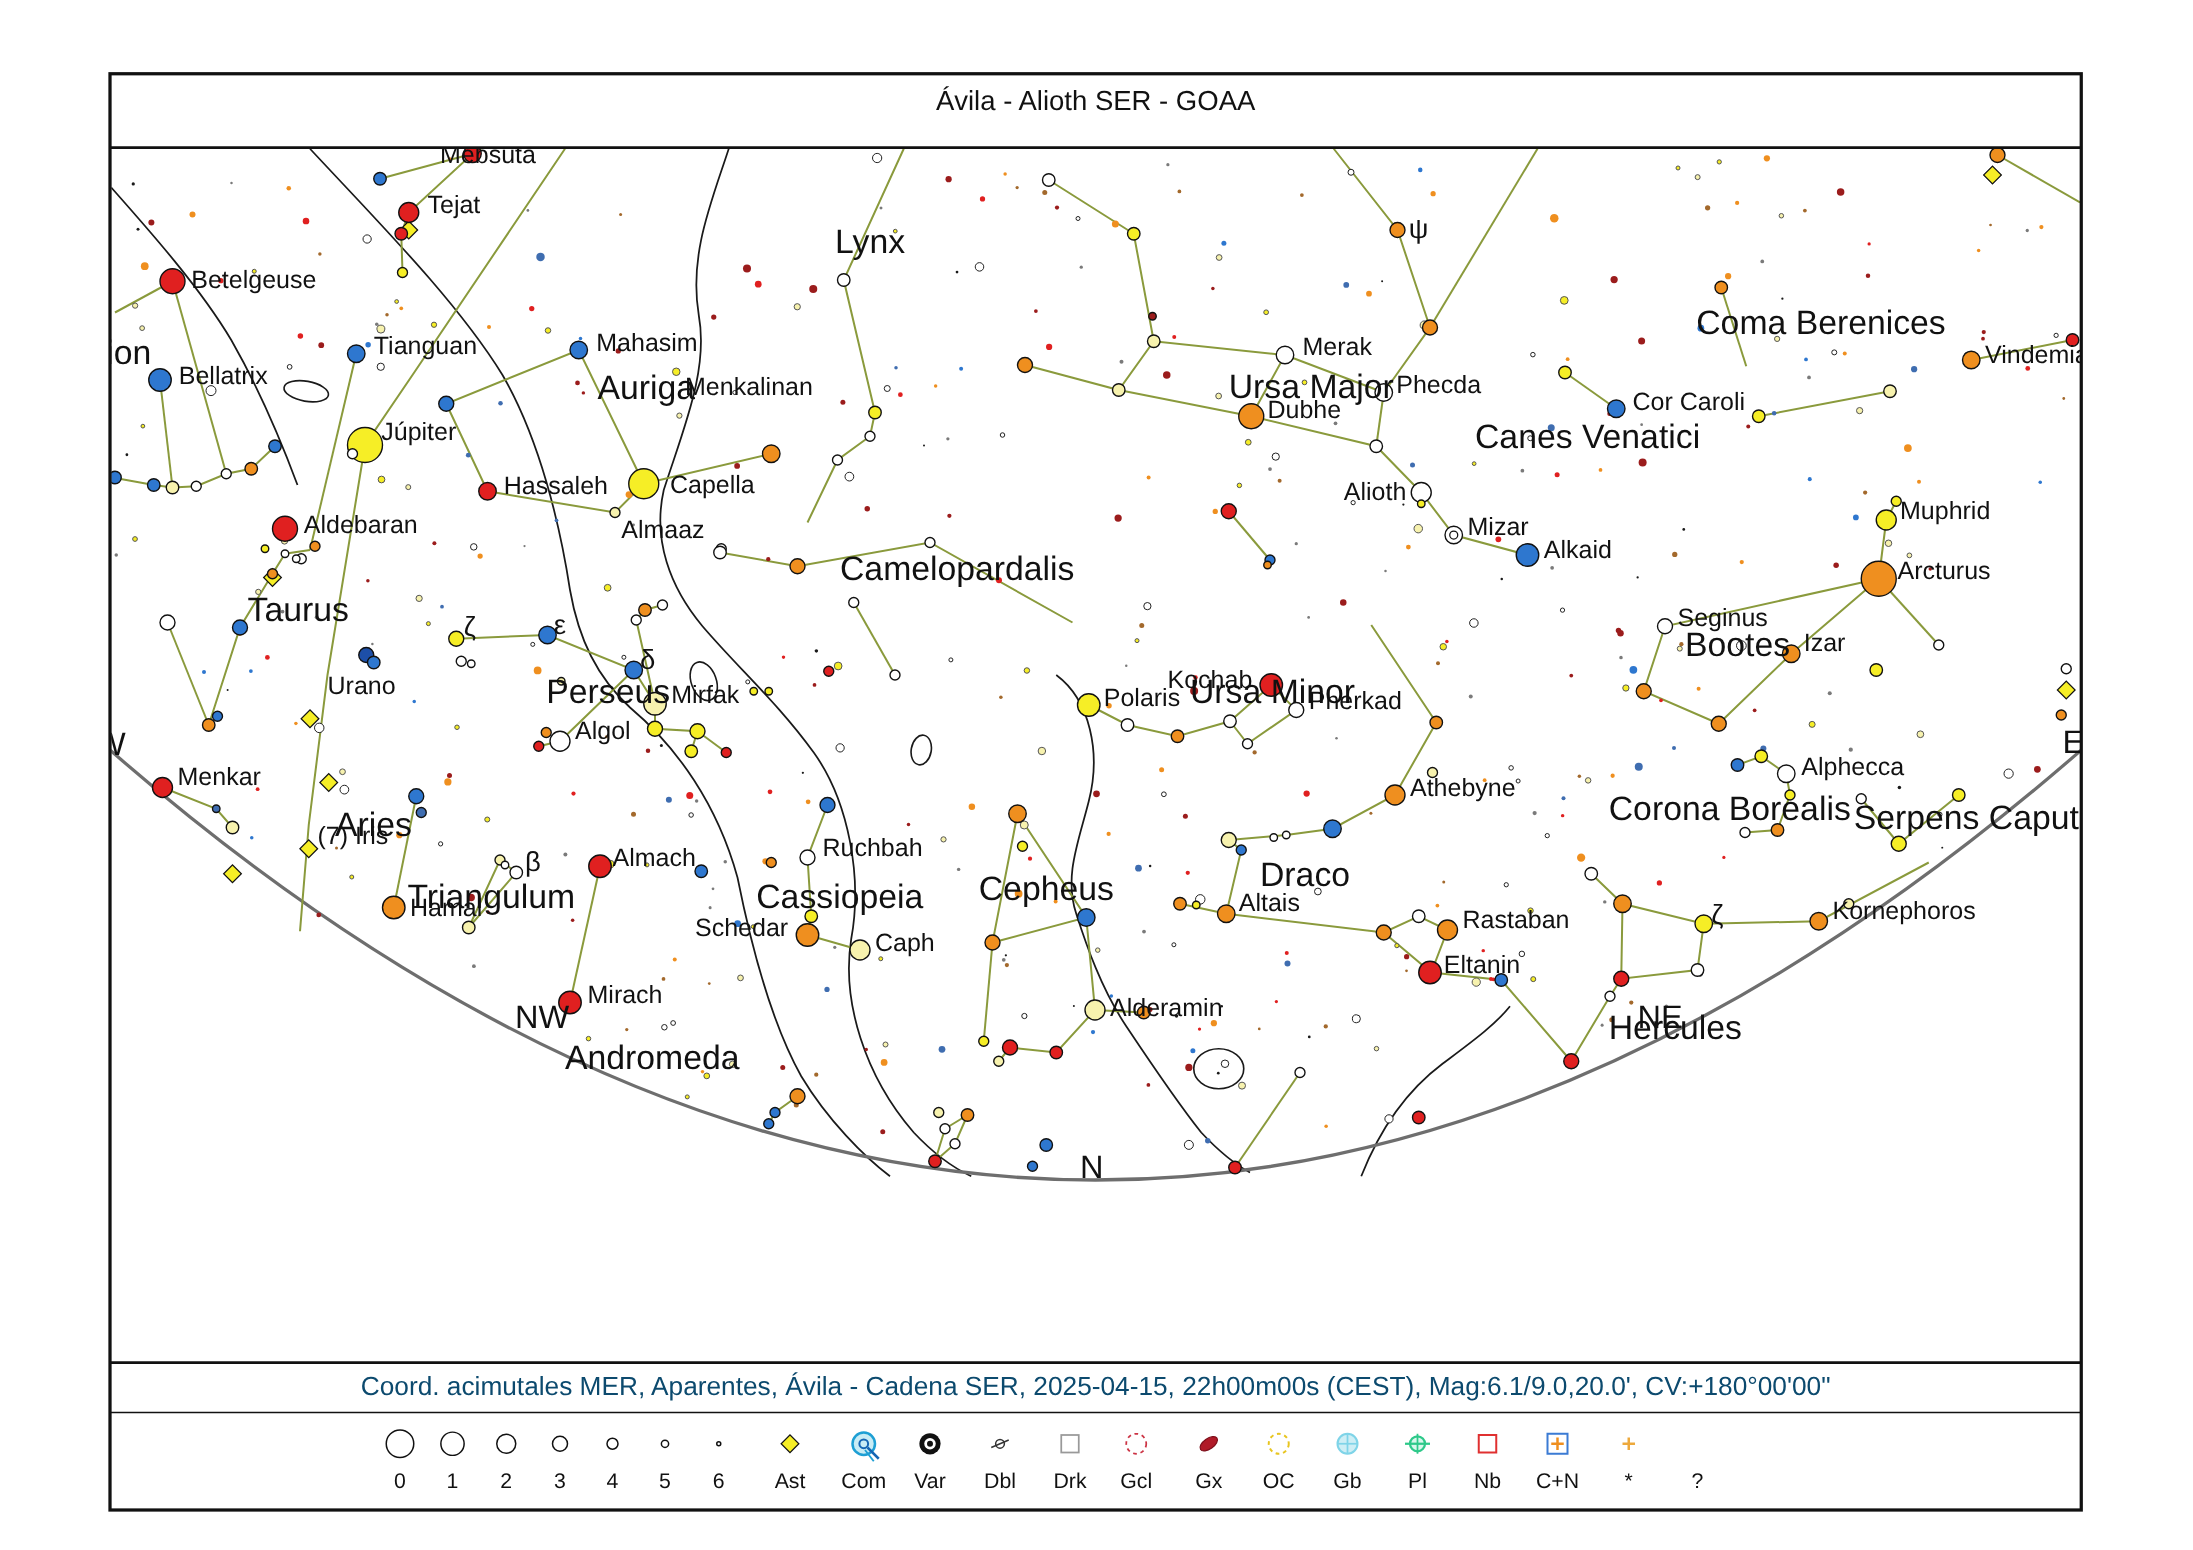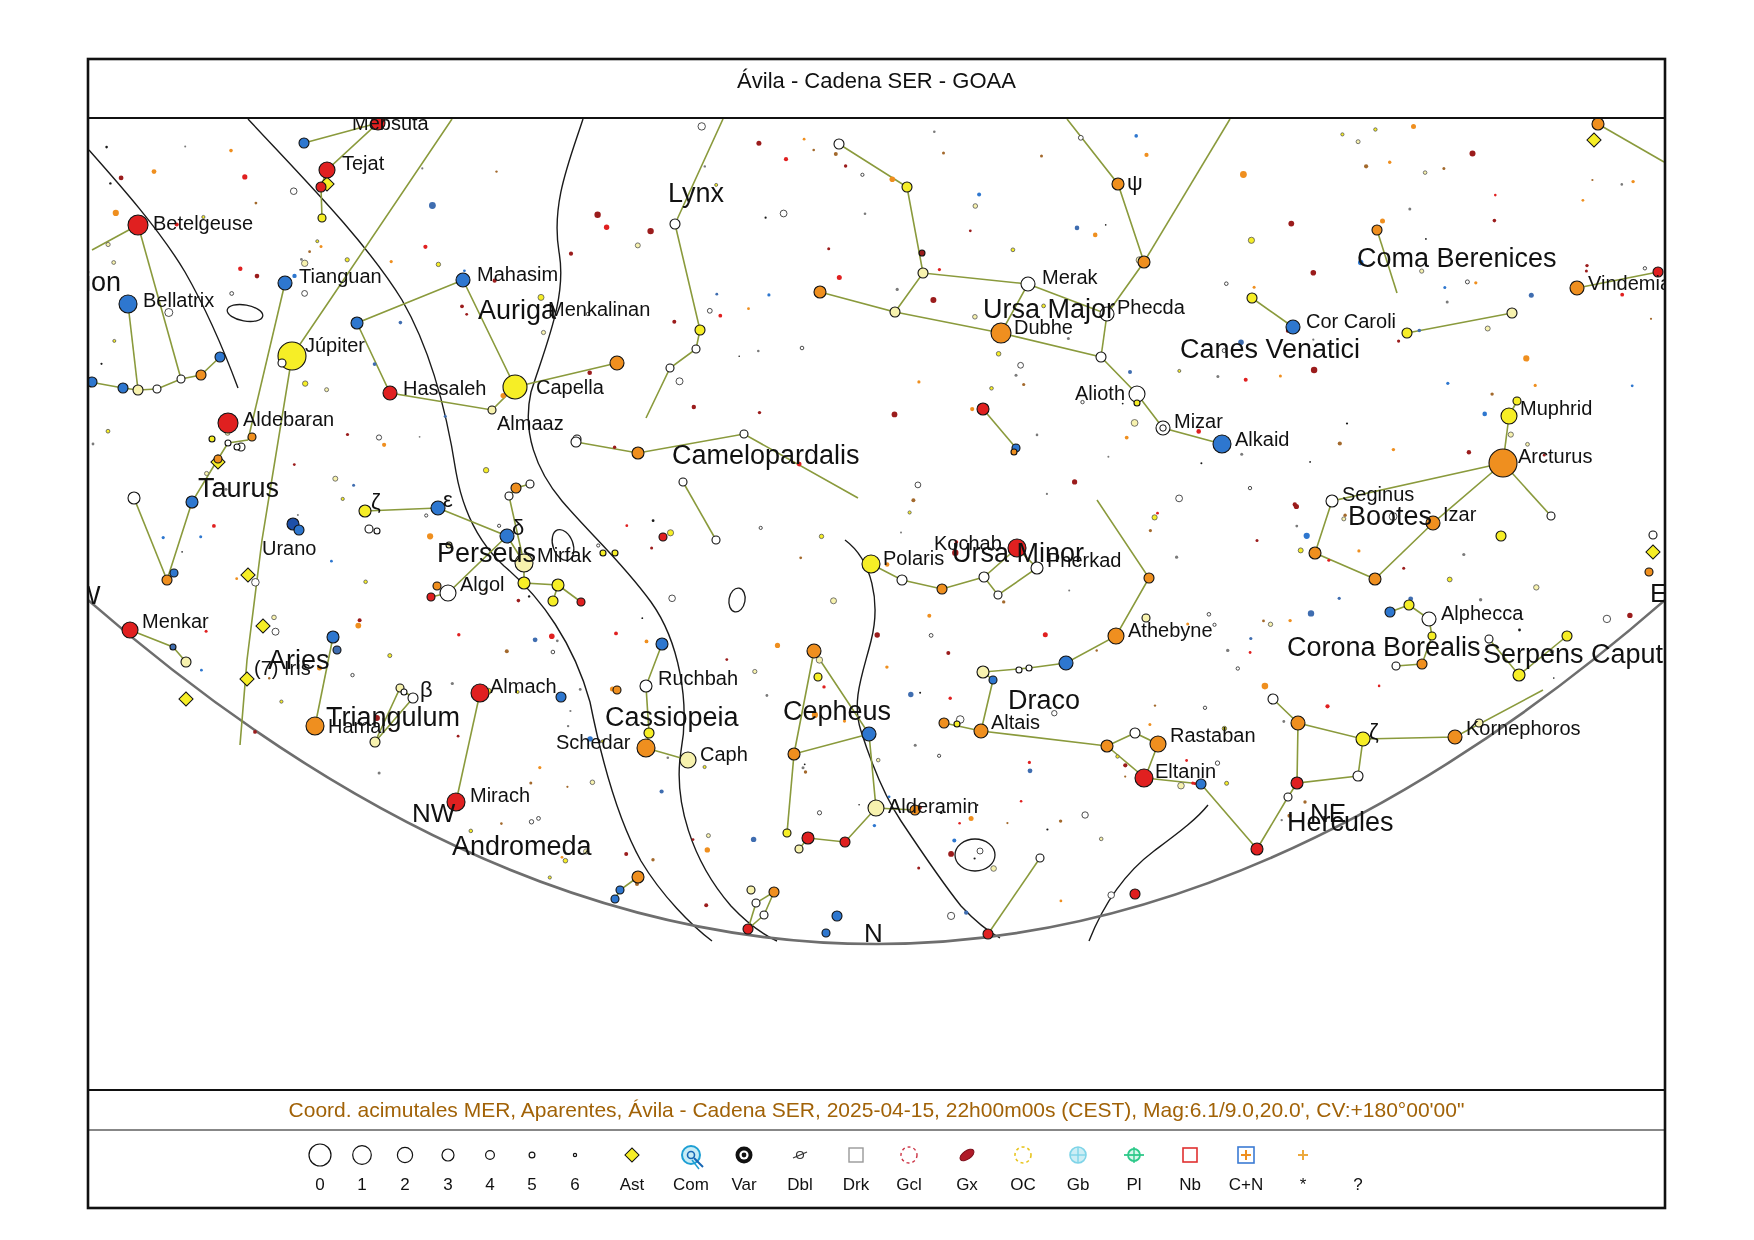--- a/index.html
+++ b/index.html
@@ -2,21 +2,21 @@
 <html><head>
 <meta charset="utf-8">
 <style>
   html,body{margin:0;padding:0;background:#ffffff;}
   .stage{position:relative;width:1754px;height:1240px;background:#ffffff;overflow:hidden;
          font-family:"Liberation Sans", sans-serif;}
   svg{position:absolute;left:0;top:0;}
   .title-bar{position:absolute;left:88px;top:68px;width:1577px;text-align:center;
              font-size:22px;color:#111;}
   .info-bar{position:absolute;left:88px;top:1098px;width:1577px;text-align:center;
-            font-size:21px;color:#a16207;}
+            font-size:21px;color:#0c4a6e;}
 </style>
 </head>
 <body>
 
 <div class="stage">
   <svg id="sky" width="1754" height="1240" viewBox="0 0 1754 1240">
       <defs>
         <clipPath id="mapclip">
           <rect x="89" y="119" width="1575" height="970"></rect>
         </clipPath>
@@ -877,15 +877,15 @@
         <g>
           <line x1="1298" y1="1155" x2="1308" y2="1155" stroke="#eda93c" stroke-width="2"></line>
           <line x1="1303" y1="1150" x2="1303" y2="1160" stroke="#eda93c" stroke-width="2"></line>
           <text x="1303" y="1190" font-size="17" fill="#111" font-family="&quot;Liberation Sans&quot;, sans-serif" text-anchor="middle">*</text>
         </g>
         <g>
           <text x="1358" y="1190" font-size="17" fill="#111" font-family="&quot;Liberation Sans&quot;, sans-serif" text-anchor="middle">?</text>
         </g>
       </g>
     </svg>
-  <div class="title-bar">Ávila - Cadena SER - GOAA</div>
+  <div class="title-bar">Ávila - Alioth SER - GOAA</div>
   <div class="info-bar">Coord. acimutales MER, Aparentes, Ávila - Cadena SER, 2025-04-15, 22h00m00s (CEST), Mag:6.1/9.0,20.0', CV:+180°00'00"</div>
 </div>
 
 </body></html>

